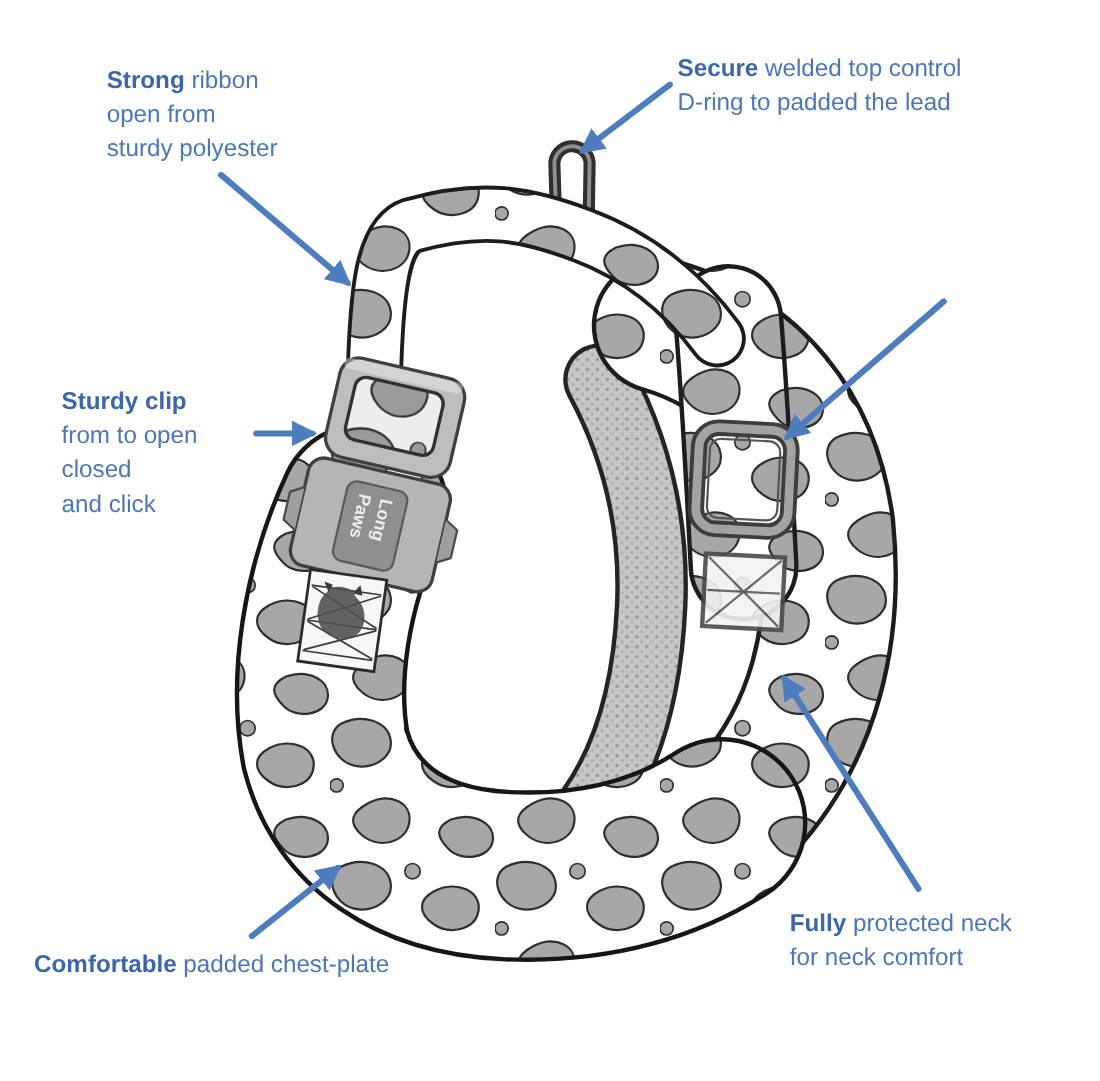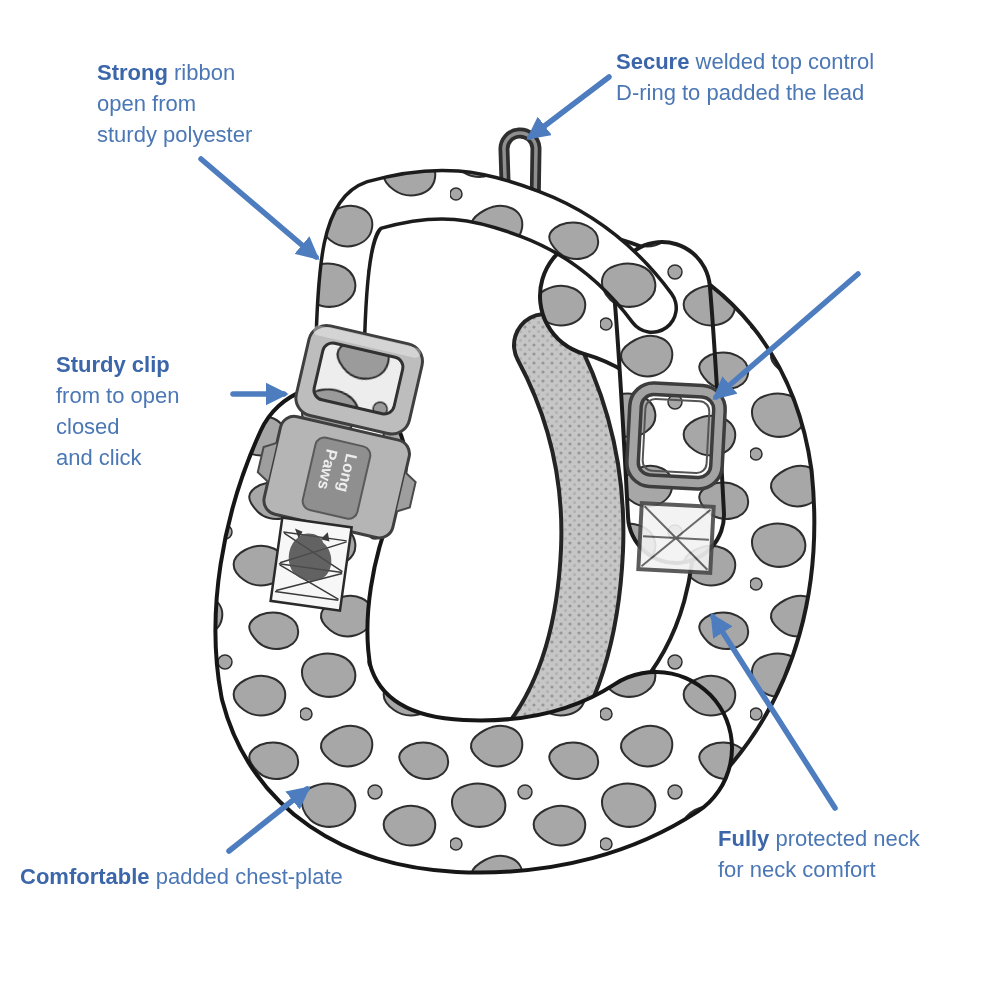--- a/index.html
+++ b/index.html
@@ -119,21 +119,21 @@
   </div>
 
 
   <div class="note" style="left:56px;top:349px;">
     <div class="ln"><b>Sturdy clip</b></div>
     <div class="ln">from to open</div>
     <div class="ln">closed</div>
     <div class="ln">and click</div>
   </div>
 
-  <div class="note" style="left:20px;top:861px;">
+  <div class="note" style="left:31px;top:861px;">
     <div class="ln"><b>Comfortable</b><span> padded chest-plate</span></div>
   </div>
 
   <div class="note" style="left:718px;top:823px;">
     <div class="ln"><b>Fully</b><span> protected neck</span></div>
     <div class="ln">for neck comfort</div>
   </div>
 
 </div>
 

